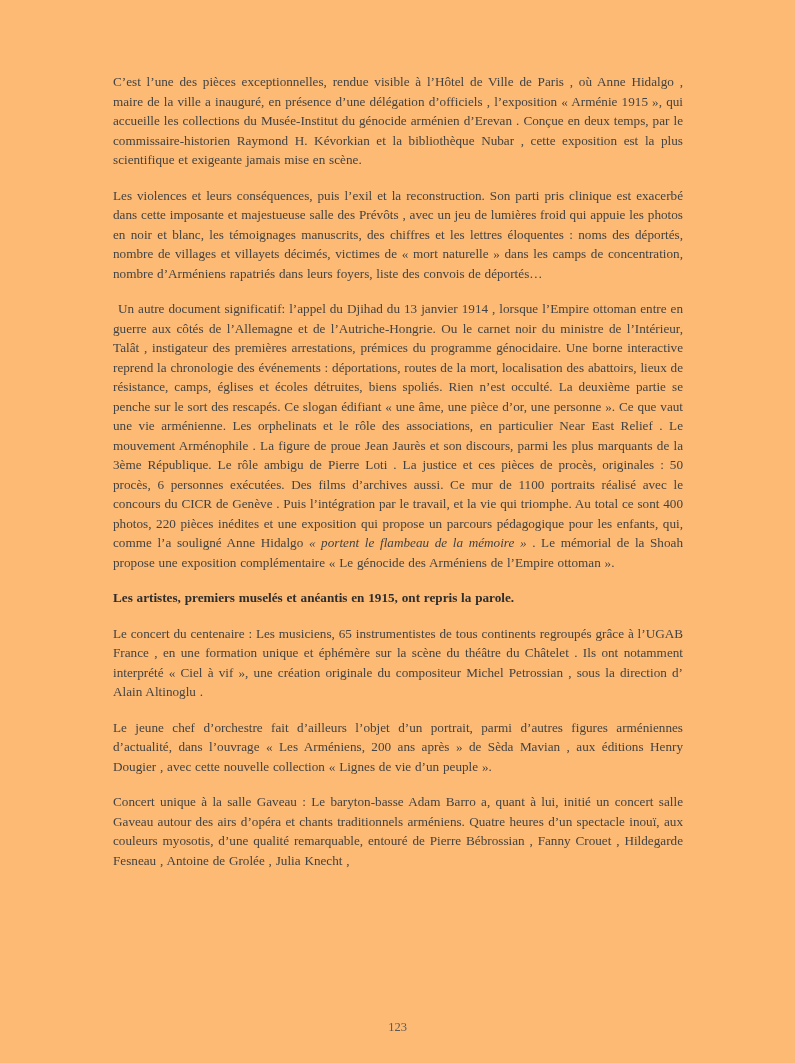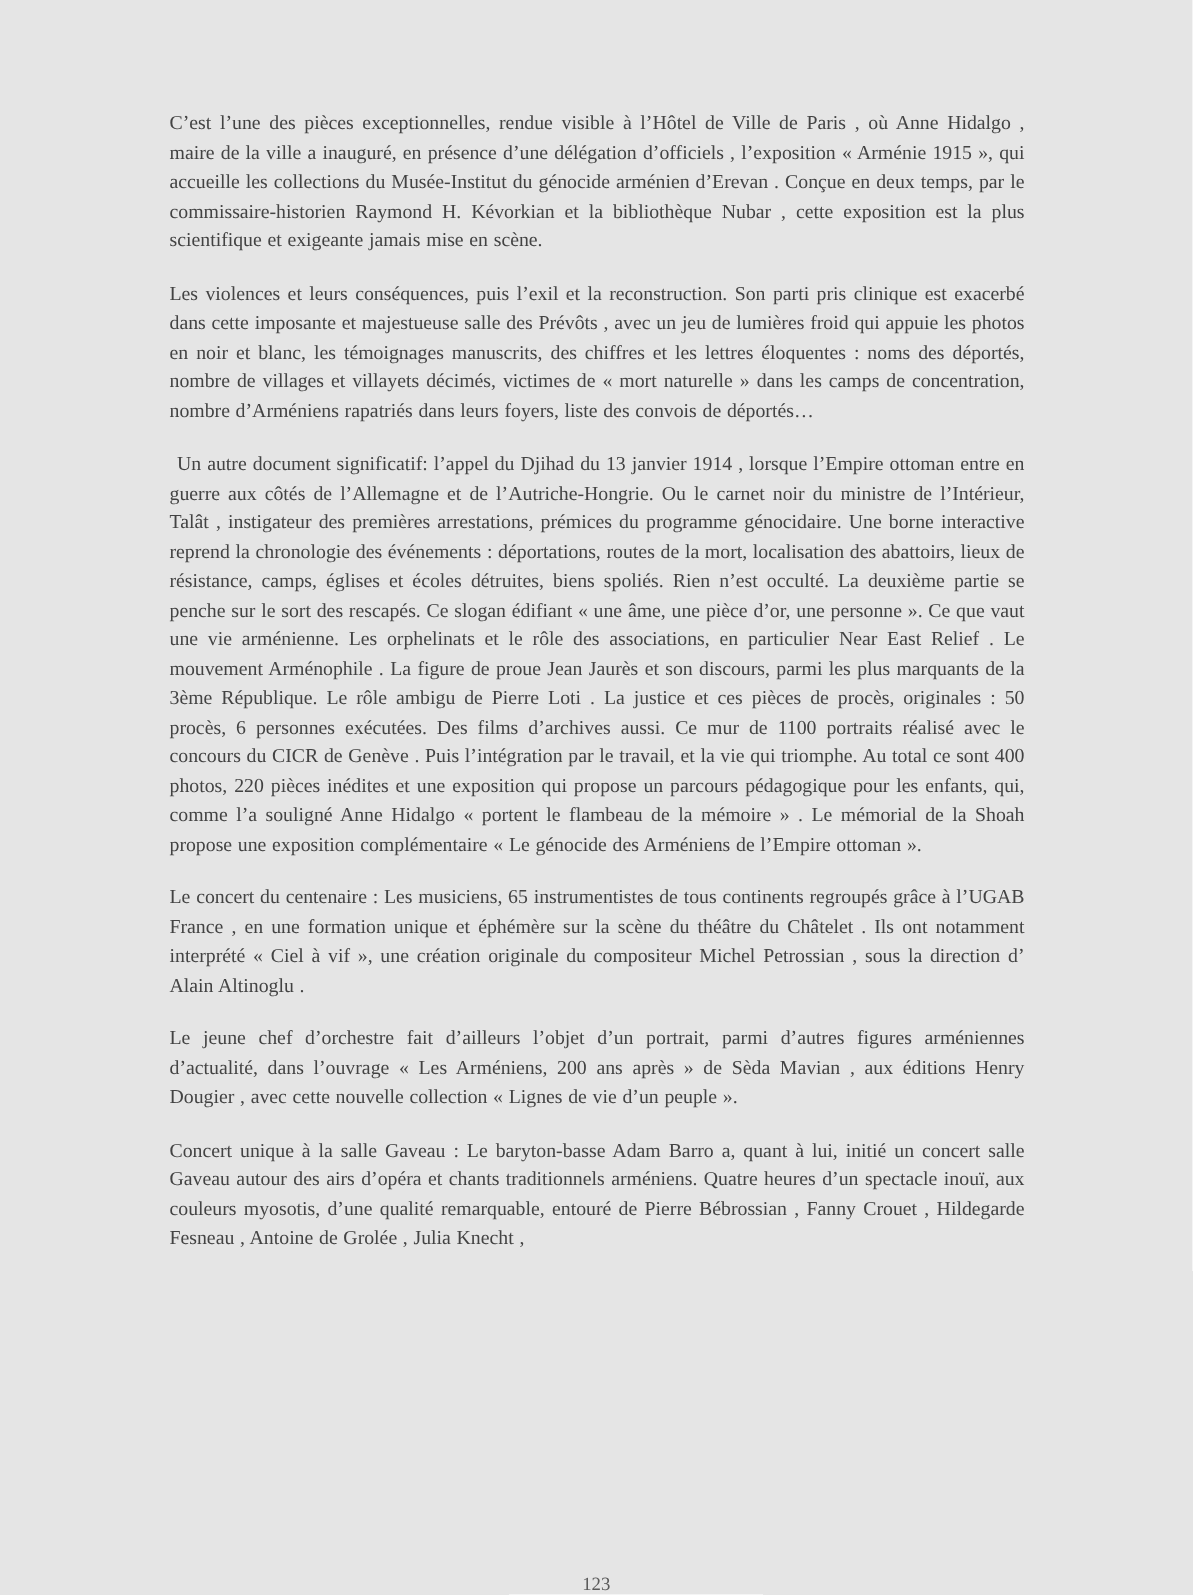--- a/index.html
+++ b/index.html
@@ -13,21 +13,21 @@
     position: relative;
     font-family: "Liberation Serif", serif;
     overflow: hidden;
   }
   .page {
     position: absolute;
     left: 0;
     top: 0;
     width: 795px;
     height: 1063px;
-    background: #e5e5e5;
+    background: #fdba74;
   }
   .content {
     position: absolute;
     left: 113px;
     top: 72px;
     width: 570px;
   }
   .content p {
     margin: 0 0 16px 0;
     font-size: 13.2px;
@@ -37,45 +37,46 @@
     word-spacing: 0.5px;
   }
   p.heading {
     font-weight: bold;
     color: #2e2e2e;
   }
   p.indent-sm {
     text-indent: 5px;
   }
   .italic {
+    font-style: italic;
   }
   .page-number {
     position: absolute;
     left: 0;
     top: 1019px;
     width: 795px;
     text-align: center;
     font-size: 12.5px;
     line-height: 16px;
     color: #5a5a5a;
-    margin-top: 29px;
   }
 </style>
 </head>
 <body>
 
 <div class="page">
   <div class="content">
 
     <p>C’est l’une des pièces exceptionnelles, rendue visible à l’Hôtel de Ville de Paris , où Anne Hidalgo , maire de la ville a inauguré, en présence d’une délégation d’officiels , l’exposition « Arménie 1915 », qui accueille les collections du Musée-Institut du génocide arménien d’Erevan . Conçue en deux temps, par le commissaire-historien Raymond H. Kévorkian et la bibliothèque Nubar , cette exposition est la plus scientifique et exigeante jamais mise en scène.</p>
 
     <p>Les violences et leurs conséquences, puis l’exil et la reconstruction. Son parti pris clinique est exacerbé dans cette imposante et majestueuse salle des Prévôts , avec un jeu de lumières froid qui appuie les photos en noir et blanc, les témoignages manuscrits, des chiffres et les lettres éloquentes : noms des déportés, nombre de villages et villayets décimés, victimes de « mort naturelle » dans les camps de concentration, nombre d’Arméniens rapatriés dans leurs foyers, liste des convois de déportés…</p>
 
     <p class="indent-sm"><span>Un autre document significatif: l’appel du Djihad du 13 janvier 1914 , lorsque l’Empire ottoman entre en guerre aux côtés de l’Allemagne et de l’Autriche-Hongrie. Ou le carnet noir du ministre de l’Intérieur, Talât , instigateur des premières arrestations, prémices du programme génocidaire. Une borne interactive reprend la chronologie des événements : déportations, routes de la mort, localisation des abattoirs, lieux de résistance, camps, églises et écoles détruites, biens spoliés. Rien n’est occulté. La deuxième partie se penche sur le sort des rescapés. Ce slogan édifiant « une âme, une pièce d’or, une personne ». Ce que vaut une vie arménienne. Les orphelinats et le rôle des associations, en particulier Near East Relief . Le mouvement Arménophile . La figure de proue Jean Jaurès et son discours, parmi les plus marquants de la 3ème République. Le rôle ambigu de Pierre Loti . La justice et ces pièces de procès, originales : 50 procès, 6 personnes exécutées. Des films d’archives aussi. Ce mur de 1100 portraits réalisé avec le concours du CICR de Genève . Puis l’intégration par le travail, et la vie qui triomphe. Au total ce sont 400 photos, 220 pièces inédites et une exposition qui propose un parcours pédagogique pour les enfants, qui, comme l’a souligné Anne Hidalgo </span><span class="italic">« portent le flambeau de la mémoire »</span><span> . Le mémorial de la Shoah propose une exposition complémentaire « Le génocide des Arméniens de l’Empire ottoman ».</span></p>
 
+    <p class="heading">Les artistes, premiers muselés et anéantis en 1915, ont repris la parole.</p>
 
     <p>Le concert du centenaire : Les musiciens, 65 instrumentistes de tous continents regroupés grâce à l’UGAB France , en une formation unique et éphémère sur la scène du théâtre du Châtelet . Ils ont notamment interprété « Ciel à vif », une création originale du compositeur Michel Petrossian , sous la direction d’ Alain Altinoglu .</p>
 
     <p>Le jeune chef d’orchestre fait d’ailleurs l’objet d’un portrait, parmi d’autres figures arméniennes d’actualité, dans l’ouvrage « Les Arméniens, 200 ans après » de Sèda Mavian , aux éditions Henry Dougier , avec cette nouvelle collection « Lignes de vie d’un peuple ».</p>
 
     <p>Concert unique à la salle Gaveau : Le baryton-basse Adam Barro a, quant à lui, initié un concert salle Gaveau autour des airs d’opéra et chants traditionnels arméniens. Quatre heures d’un spectacle inouï, aux couleurs myosotis, d’une qualité remarquable, entouré de Pierre Bébrossian , Fanny Crouet , Hildegarde Fesneau , Antoine de Grolée , Julia Knecht ,</p>
 
   </div>
 
   <div class="page-number">123</div>

